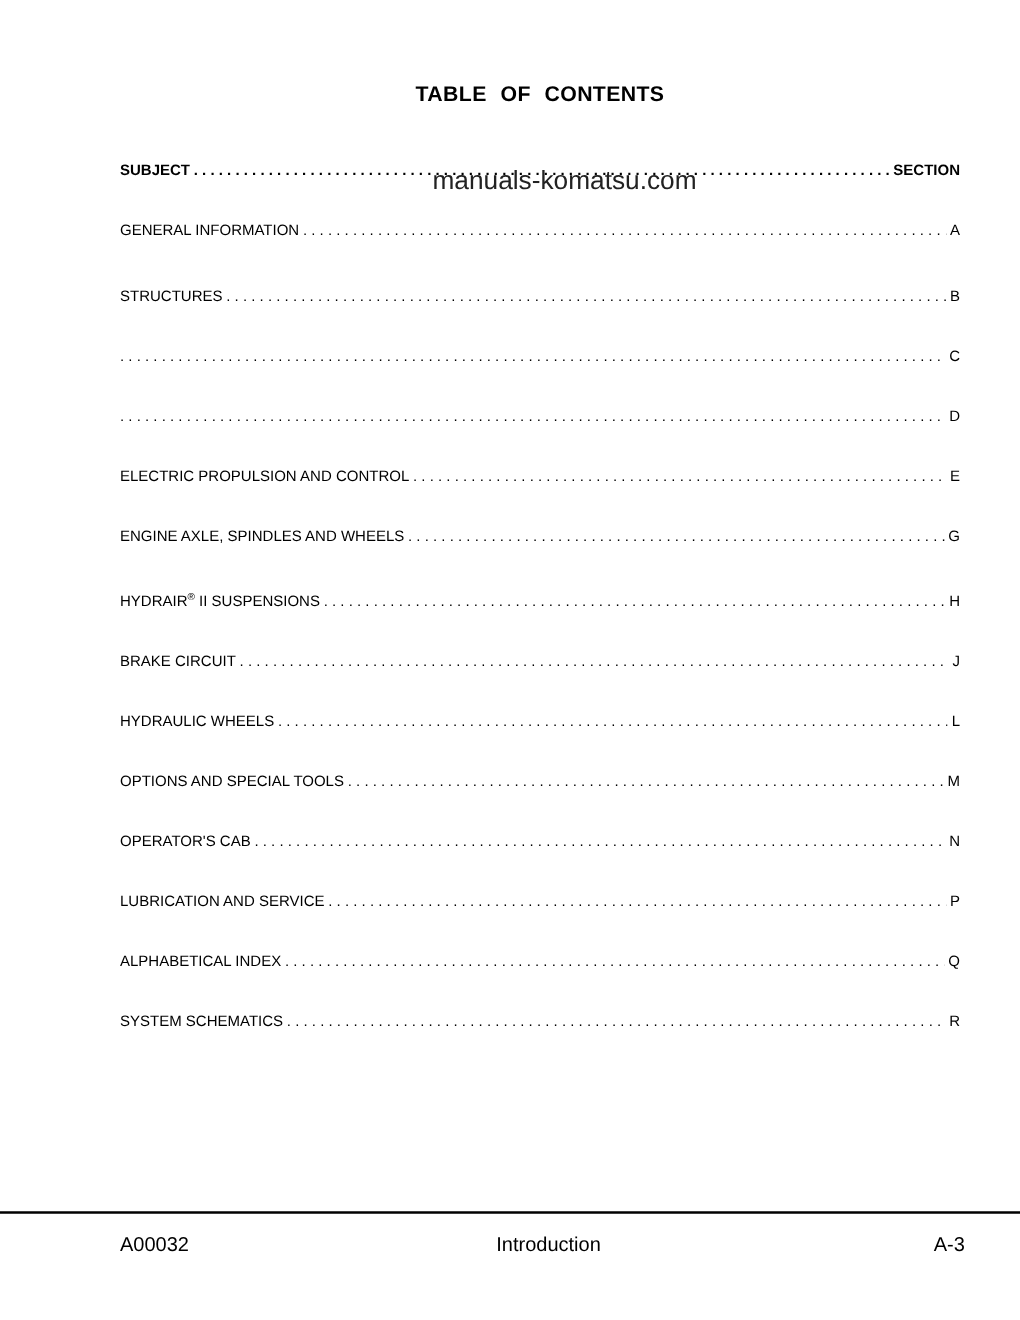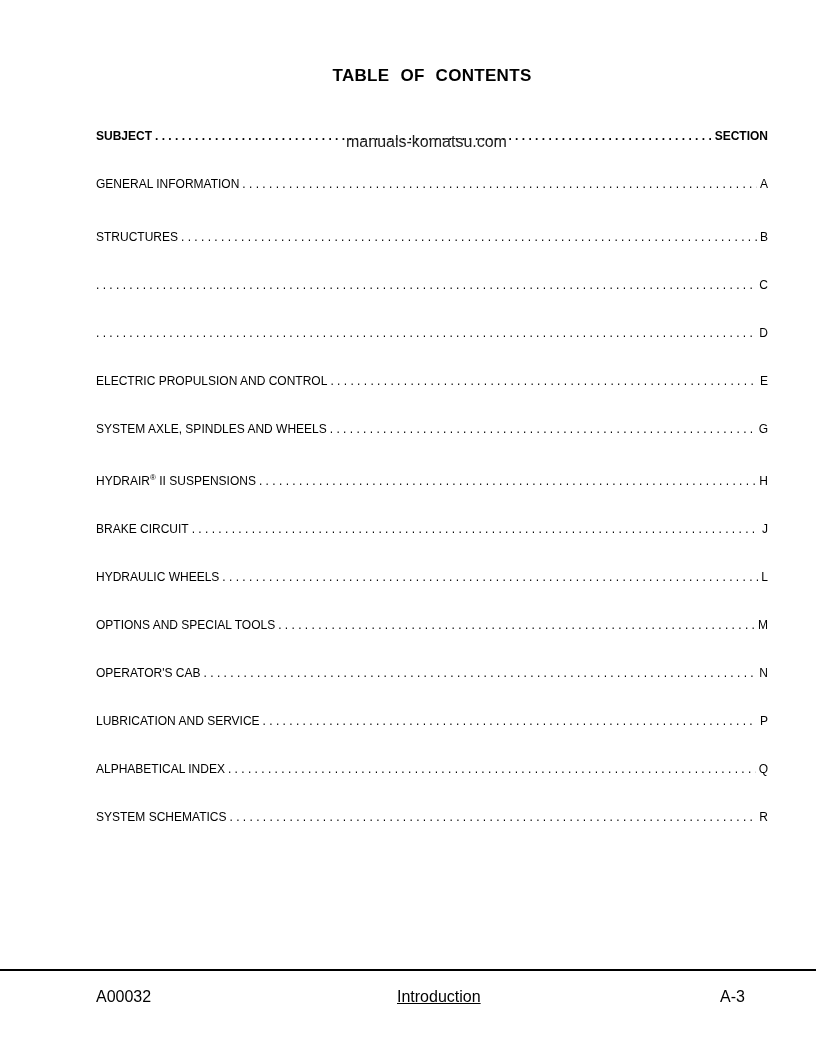--- a/index.html
+++ b/index.html
@@ -8,27 +8,27 @@
     .title { position: absolute; top: 66px; left: 0; width: 864px; text-align: center;
              font-size: 17px; font-weight: bold; word-spacing: 6px; letter-spacing: 0.3px; }
     .row { position: absolute; left: 96px; width: 672px; display: flex; align-items: center;
            font-size: 12px; line-height: 14px; white-space: nowrap; }
     .row .label { flex: 0 0 auto; padding-right: 3px; }
     .row .dots { flex: 1 1 auto; overflow: hidden; letter-spacing: 3.2px; }
     .row .dots::before { content: ". . . . . . . . . . . . . . . . . . . . . . . . . . . . . . . . . . . . . . . . . . . . . . . . . . . . . . . . . . . . . . . . . . . . . . . . . . . . . . . . . . . . . . . . . . . . . . . . . . . . . . . . . . . . . . . . . . . . . . . . . . . . . . . . . . . . . . . . . . . . ."; letter-spacing: 0; }
     .row .sec { flex: 0 0 auto; padding-left: 3px; }
     .header-row { font-weight: bold; }
     sup { font-size: 8px; line-height: 0; vertical-align: 5px; }
-    .watermark { position: absolute; top: 133px; left: 346px; font-size: 16px; color: #222;
+    .watermark { position: absolute; top: 133px; left: 346px; font-size: 21px; color: #222;
                  background: transparent; }
     .footer-rule { position: absolute; top: 969px; left: 0; width: 816px; height: 2px; background: #000; }
     .footer { position: absolute; top: 988px; font-size: 16px; }
     .f-left { left: 96px; }
-    .f-center { left: 397px; text-decoration: underline; }
-    .f-right { left: 720px; text-align: center; }
+    .f-center { left: 397px; }
+    .f-right { left: 747px; text-align: center; }
   </style>
 </head>
 <body>
 
 <div class="title">TABLE OF CONTENTS</div>
 
 <div class="row header-row" style="top:129px">
   <span class="label">SUBJECT</span>
   <span class="dots"></span>
   <span class="sec">SECTION</span>
@@ -53,21 +53,21 @@
 <div class="row" style="top:326px">
   <span class="dots"></span>
   <span class="sec">D</span>
 </div>
 <div class="row" style="top:374px">
   <span class="label">ELECTRIC PROPULSION AND CONTROL</span>
   <span class="dots"></span>
   <span class="sec">E</span>
 </div>
 <div class="row" style="top:422px">
-  <span class="label">SYSTEM AXLE, SPINDLES AND WHEELS</span>
+  <span class="label">ENGINE AXLE, SPINDLES AND WHEELS</span>
   <span class="dots"></span>
   <span class="sec">G</span>
 </div>
 <div class="row" style="top:474px">
   <span class="label"><span>HYDRAIR</span><sup>®</sup><span> II SUSPENSIONS</span></span>
   <span class="dots"></span>
   <span class="sec">H</span>
 </div>
 <div class="row" style="top:522px">
   <span class="label">BRAKE CIRCUIT</span>

